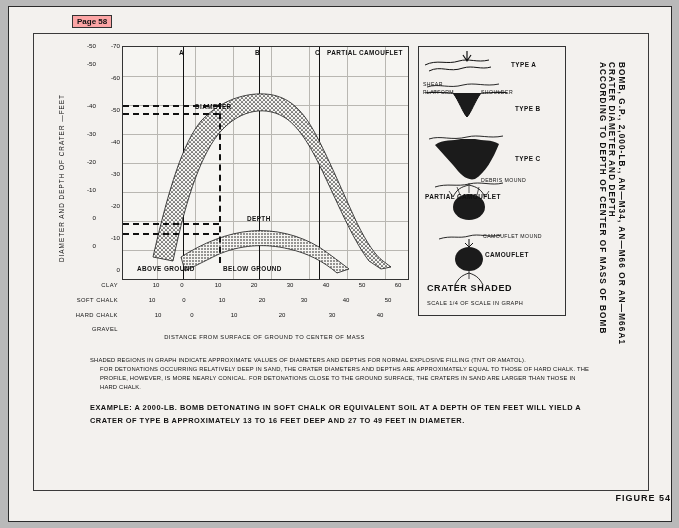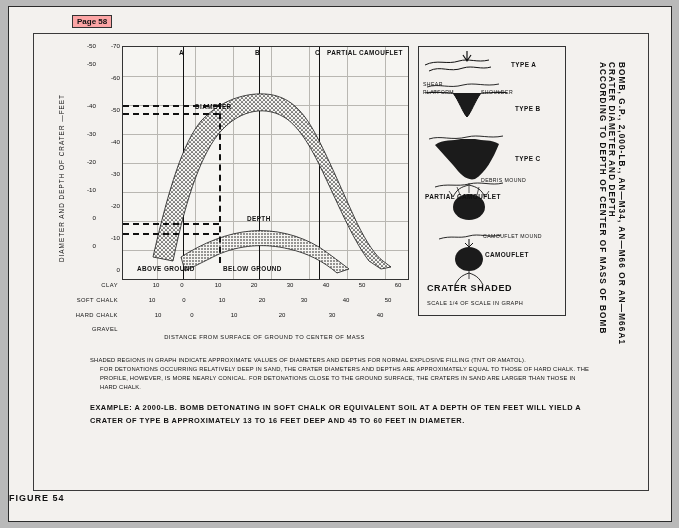--- a/index.html
+++ b/index.html
@@ -13,21 +13,21 @@
     position:absolute;left:8px;top:6px;width:662px;height:514px;
     background:#f3f1ee;
     border:1px solid #2b2b2b;
   }
   .page-num{
     position:absolute;left:24px;top:8px;
     font-size:8px;font-weight:bold;color:#111;
     border:1px solid #333;padding:1px 4px;background:#fca5a5;margin-left:39px;
   }
   .figure-label{
-    position:absolute;left:0;right:0;bottom:18px;text-align:left;
+    position:absolute;left:0;right:0;bottom:18px;text-align:right;
     font-size:9px;font-weight:bold;letter-spacing:1px;color:#111;
   }
   .frame{
     position:absolute;left:24px;top:26px;width:614px;height:456px;
     border:1px solid #3a3a3a;background:#f3f1ee;
   }
   
   .vtitle{
     position:absolute;right:6px;top:28px;width:62px;height:280px;
     display:flex;flex-direction:row;gap:1px;justify-content:center;
@@ -282,18 +282,18 @@
       <span>ACCORDING TO DEPTH OF CENTER OF MASS OF BOMB</span>
       <span>CRATER DIAMETER AND DEPTH</span>
       <span>BOMB, G.P., 2,000-LB., AN—M34, AN—M66 OR  AN—M66A1</span>
     </div>
 
     <div class="notes">
       <div>SHADED REGIONS IN GRAPH INDICATE APPROXIMATE VALUES OF DIAMETERS AND DEPTHS FOR NORMAL EXPLOSIVE FILLING (TNT OR AMATOL).</div>
       <div style="padding-left:10px">FOR DETONATIONS OCCURRING RELATIVELY DEEP IN SAND, THE CRATER DIAMETERS AND DEPTHS ARE APPROXIMATELY EQUAL TO THOSE OF HARD CHALK. THE PROFILE, HOWEVER, IS MORE NEARLY CONICAL. FOR DETONATIONS CLOSE TO THE GROUND SURFACE, THE CRATERS IN SAND ARE LARGER THAN THOSE IN HARD CHALK.</div>
     </div>
 
-    <div class="example">EXAMPLE: A 2000-LB. BOMB DETONATING IN SOFT CHALK OR EQUIVALENT SOIL AT A DEPTH OF TEN FEET WILL YIELD A CRATER OF TYPE B APPROXIMATELY 13 TO 16 FEET DEEP AND 45 TO 60 FEET IN DIAMETER.</div>
+    <div class="example">EXAMPLE: A 2000-LB. BOMB DETONATING IN SOFT CHALK OR EQUIVALENT SOIL AT A DEPTH OF TEN FEET WILL YIELD A CRATER OF TYPE B APPROXIMATELY 13 TO 16 FEET DEEP AND 27 TO 49 FEET IN DIAMETER.</div>
 
   </div>
 
   <div class="figure-label">FIGURE 54</div>
 </div>
 
 </body></html>

